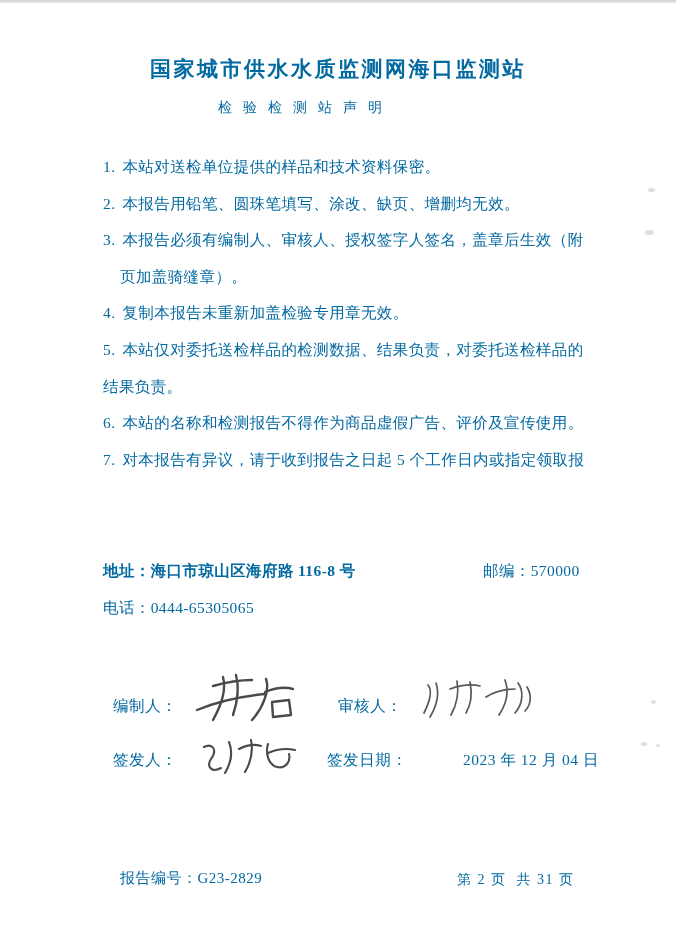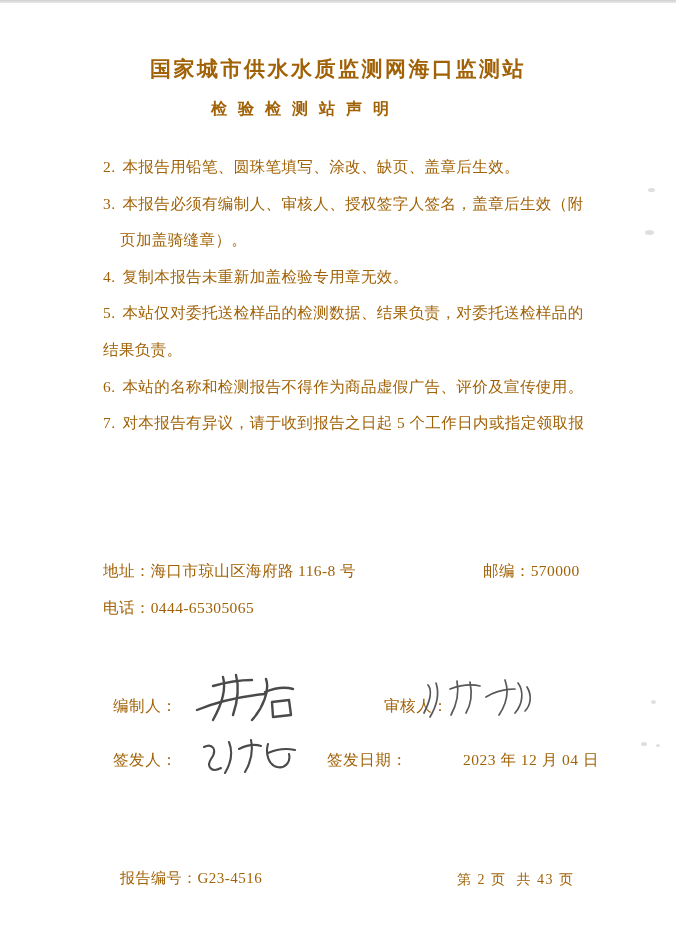--- a/index.html
+++ b/index.html
@@ -1,41 +1,41 @@
 <!DOCTYPE html>
 <html><head>
 <meta charset="utf-8">
 <style>
   html,body{margin:0;padding:0;background:#ffffff;}
   .page{
     position:relative;width:676px;height:936px;background:#ffffff;
     font-family:"Liberation Serif","DejaVu Serif",serif;
-    color:#a16207;overflow:hidden;
+    color:#0369a1;overflow:hidden;
   }
   .scan-band{position:absolute;top:0;left:0;width:676px;height:3px;
     background:linear-gradient(#cfcfcf,#e9e9e9);}
   .doc-title{position:absolute;top:55px;left:0;width:676px;text-align:center;
     font-size:21px;font-weight:bold;letter-spacing:2.5px;white-space:nowrap;}
   .doc-subtitle{position:absolute;top:99px;left:0;width:600px;text-align:center;
-    font-size:16px;font-weight:bold;letter-spacing:11px;text-indent:11px;white-space:nowrap;}
+    font-size:14px;font-weight:normal;letter-spacing:11px;text-indent:11px;white-space:nowrap;}
   .content{position:absolute;left:103px;top:149px;width:500px;
     font-size:15.5px;letter-spacing:0.4px;}
   .line{height:36.6px;line-height:36.6px;white-space:nowrap;}
   .num{display:inline-block;margin-right:7px;}
   .indent{padding-left:17px;}
   .flush{padding-left:0;}
   .row{position:absolute;font-size:15.5px;letter-spacing:0.4px;
     height:22px;line-height:22px;white-space:nowrap;}
-  .addr-row{left:103px;top:560px;}
+  .addr-row{left:103px;top:560px;font-weight:bold;}
   .postcode-row{left:483px;top:560px;}
   .phone-row{left:103px;top:597px;}
   .sig-label{position:absolute;font-size:15.5px;letter-spacing:0.6px;
     height:20px;line-height:20px;white-space:nowrap;}
   .lbl-preparer{left:113px;top:696px;text-align:center;}
-  .lbl-reviewer{left:338px;top:696px;margin-left:46px;}
+  .lbl-reviewer{left:338px;top:696px;}
   .lbl-issuer{left:113px;top:750px;}
   .lbl-issuedate{left:327px;top:750px;}
   .date-value{position:absolute;left:427px;top:750px;font-size:15.5px;
     letter-spacing:0.5px;height:20px;line-height:20px;white-space:nowrap;margin-left:36px;}
   .sig{position:absolute;}
   .sig svg{display:block;}
   .sig-preparer{left:193px;top:670px;}
   .sig-reviewer{left:420px;top:677px;}
   .sig-issuer{left:198px;top:735px;}
   .footer-left{position:absolute;left:120px;top:869px;font-size:15px;
@@ -54,21 +54,22 @@
 <body>
 
 <div class="page">
 
   <div class="scan-band"></div>
 
   <div class="doc-title">国家城市供水水质监测网海口监测站</div>
   <div class="doc-subtitle">检验检测站声明</div>
 
   <div class="content">
-    <div class="line"><span class="num">2.</span><span>本报告用铅笔、圆珠笔填写、涂改、缺页、盖章后生效。</span></div>
+    <div class="line"><span class="num">1.</span><span>本站对送检单位提供的样品和技术资料保密。</span></div>
+    <div class="line"><span class="num">2.</span><span>本报告用铅笔、圆珠笔填写、涂改、缺页、增删均无效。</span></div>
     <div class="line"><span class="num">3.</span><span>本报告必须有编制人、审核人、授权签字人签名，盖章后生效（附</span></div>
     <div class="line indent"><span>页加盖骑缝章）。</span></div>
     <div class="line"><span class="num">4.</span><span>复制本报告未重新加盖检验专用章无效。</span></div>
     <div class="line"><span class="num">5.</span><span>本站仅对委托送检样品的检测数据、结果负责，对委托送检样品的</span></div>
     <div class="line flush"><span>结果负责。</span></div>
     <div class="line"><span class="num">6.</span><span>本站的名称和检测报告不得作为商品虚假广告、评价及宣传使用。</span></div>
     <div class="line"><span class="num">7.</span><span>对本报告有异议，请于收到报告之日起 5 个工作日内或指定领取报</span></div>
   </div>
 
   <div class="row addr-row"><span>地址：</span><span>海口市琼山区海府路 116-8 号</span></div>
@@ -111,22 +112,22 @@
       <path d="M41,14 C49,10 57,9 63,11"></path>
       <path d="M53,5 C55,15 53,27 47,37"></path>
       <path d="M70,9 C67,19 71,30 79,32 C87,34 93,27 91,19"></path>
       <path d="M70,18 C79,14 88,13 97,15"></path>
     </svg>
   </div>
 
   <div class="sig-label lbl-issuedate">签发日期：</div>
   <div class="date-value">2023 年 12 月 04 日</div>
 
-  <div class="footer-left"><span>报告编号：</span><span>G23-4516</span></div>
-  <div class="footer-right"><span>第 2 页</span><span class="gap"></span><span>共 43 页</span></div>
+  <div class="footer-left"><span>报告编号：</span><span>G23-2829</span></div>
+  <div class="footer-right"><span>第 2 页</span><span class="gap"></span><span>共 31 页</span></div>
 
   <div class="speck s1"></div>
   <div class="speck s2"></div>
   <div class="speck s3"></div>
   <div class="speck s4"></div>
   <div class="speck s5"></div>
 
 </div>
 
 </body></html>

